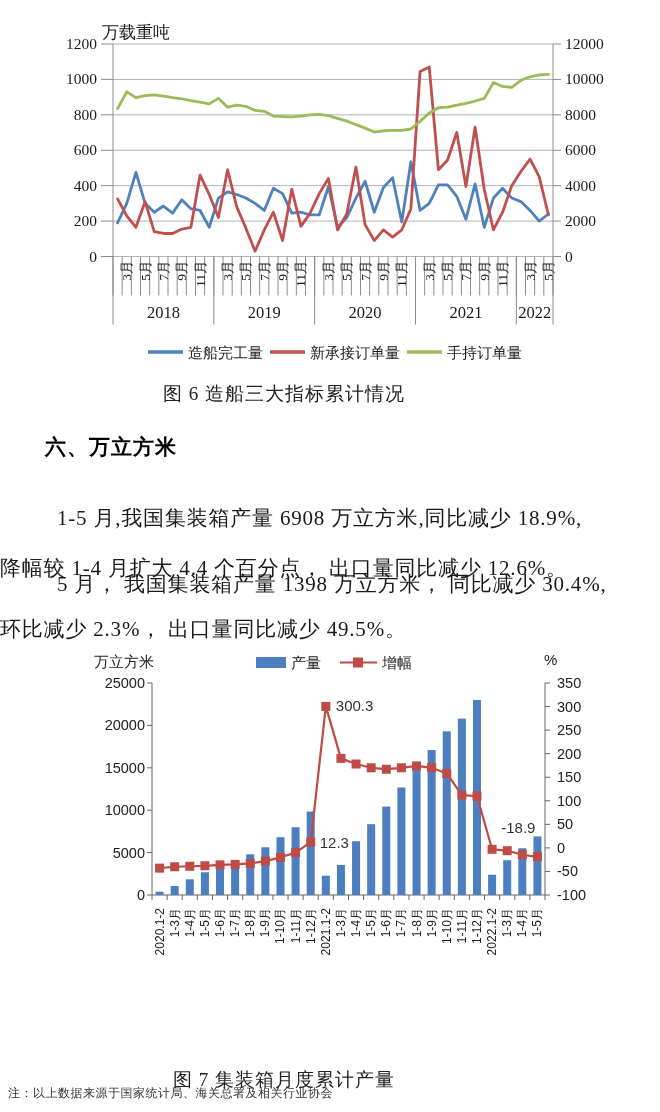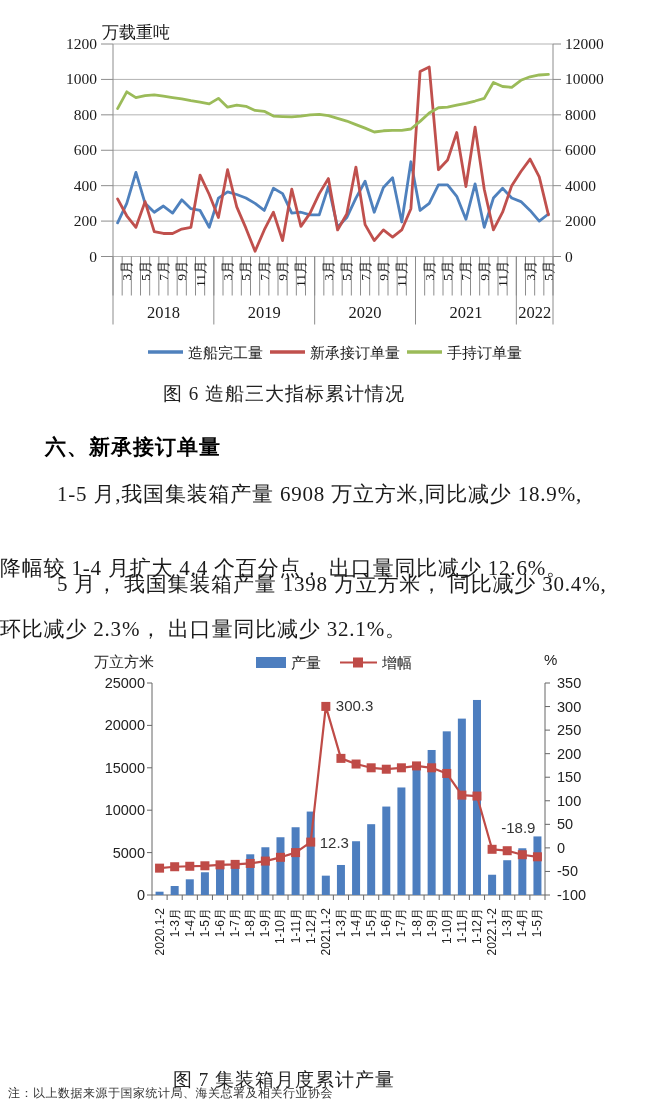--- a/index.html
+++ b/index.html
@@ -154,26 +154,26 @@
         <text x="188" y="357.5" fill="#1a1a1a" font-size="15" font-family="&quot;Liberation Serif&quot;,&quot;DejaVu Serif&quot;,serif">造船完工量</text>
         <line x1="270" y1="352" x2="305" y2="352" stroke="#c0504d" stroke-width="3.5"></line>
         <text x="310" y="357.5" fill="#1a1a1a" font-size="15" font-family="&quot;Liberation Serif&quot;,&quot;DejaVu Serif&quot;,serif">新承接订单量</text>
         <line x1="407" y1="352" x2="442" y2="352" stroke="#9bbb59" stroke-width="3.5"></line>
         <text x="447" y="357.5" fill="#1a1a1a" font-size="15" font-family="&quot;Liberation Serif&quot;,&quot;DejaVu Serif&quot;,serif">手持订单量</text>
       </g>
     </svg>
 
   <div class="abs caption" style="top:381px;">图 6 造船三大指标累计情况</div>
 
-  <div class="abs heading" style="top:433px;left:45px;">六、新承接订单量</div>
-
-  <div class="abs bodyline" style="top:480px;left:57px;text-align:right;">1-5 月,我国集装箱产量 6908 万立方米,同比减少 18.9%,</div>
+  <div class="abs heading" style="top:433px;left:45px;">六、万立方米</div>
+
+  <div class="abs bodyline" style="top:504px;left:57px;text-align:right;">1-5 月,我国集装箱产量 6908 万立方米,同比减少 18.9%,</div>
   <div class="abs bodyline" style="top:554px;left:0px;text-align:center;">降幅较 1-4 月扩大 4.4 个百分点， 出口量同比减少 12.6%。</div>
   <div class="abs bodyline" style="top:570px;left:57px;">5 月， 我国集装箱产量 1398 万立方米， 同比减少 30.4%,</div>
-  <div class="abs bodyline" style="top:615px;left:0px;">环比减少 2.3%， 出口量同比减少 32.1%。</div>
+  <div class="abs bodyline" style="top:615px;left:0px;">环比减少 2.3%， 出口量同比减少 49.5%。</div>
 
   <svg id="fig7-svg" class="abs" style="left:0;top:650px;" width="660" height="340">
       <g>
         <line x1="147" y1="245" x2="152" y2="245" stroke="#666666" stroke-width="1"></line>
         <line x1="147" y1="202.6" x2="152" y2="202.6" stroke="#666666" stroke-width="1"></line>
         <line x1="147" y1="160.2" x2="152" y2="160.2" stroke="#666666" stroke-width="1"></line>
         <line x1="147" y1="117.80000000000001" x2="152" y2="117.80000000000001" stroke="#666666" stroke-width="1"></line>
         <line x1="147" y1="75.39999999999998" x2="152" y2="75.39999999999998" stroke="#666666" stroke-width="1"></line>
         <line x1="147" y1="33" x2="152" y2="33" stroke="#666666" stroke-width="1"></line>
         <line x1="545" y1="245" x2="550" y2="245" stroke="#666666" stroke-width="1"></line>

